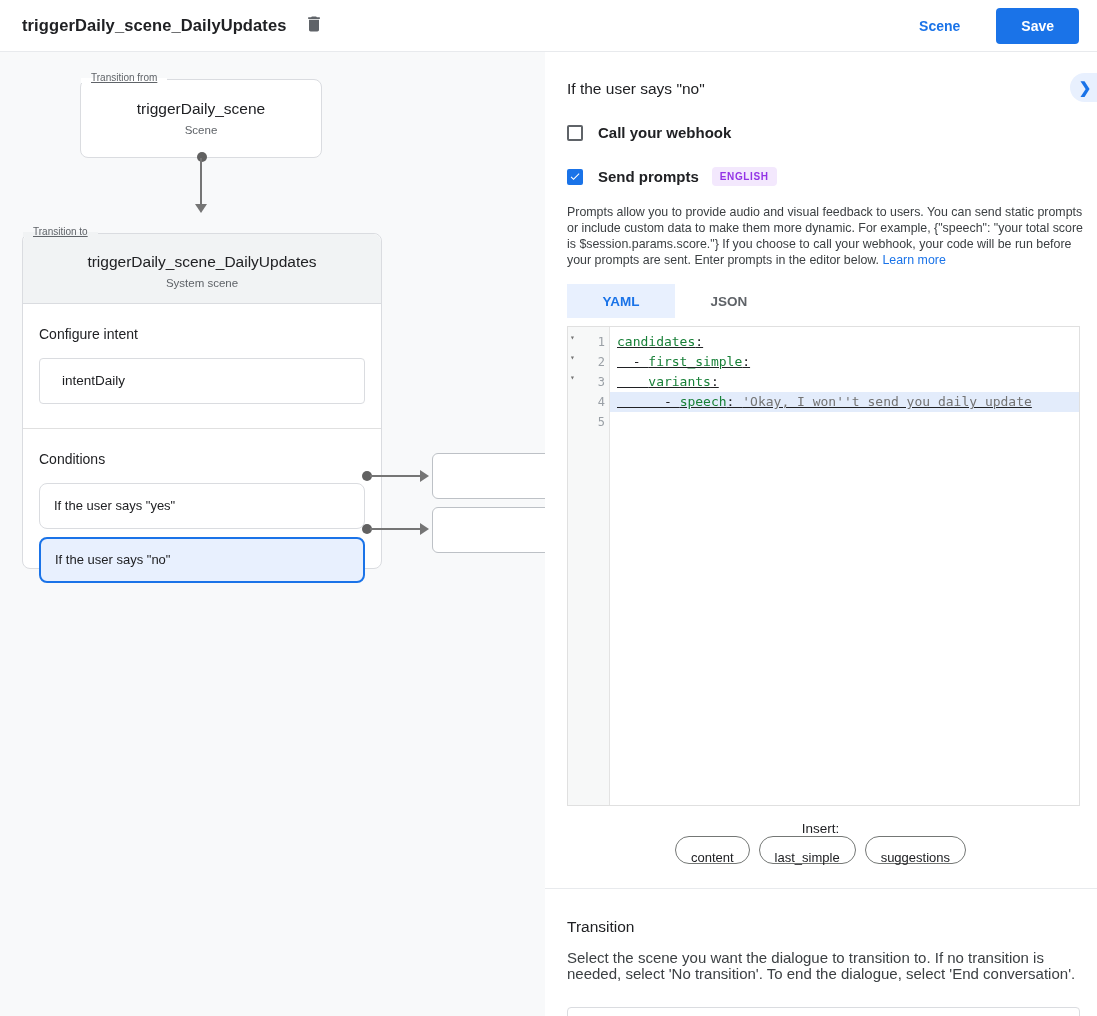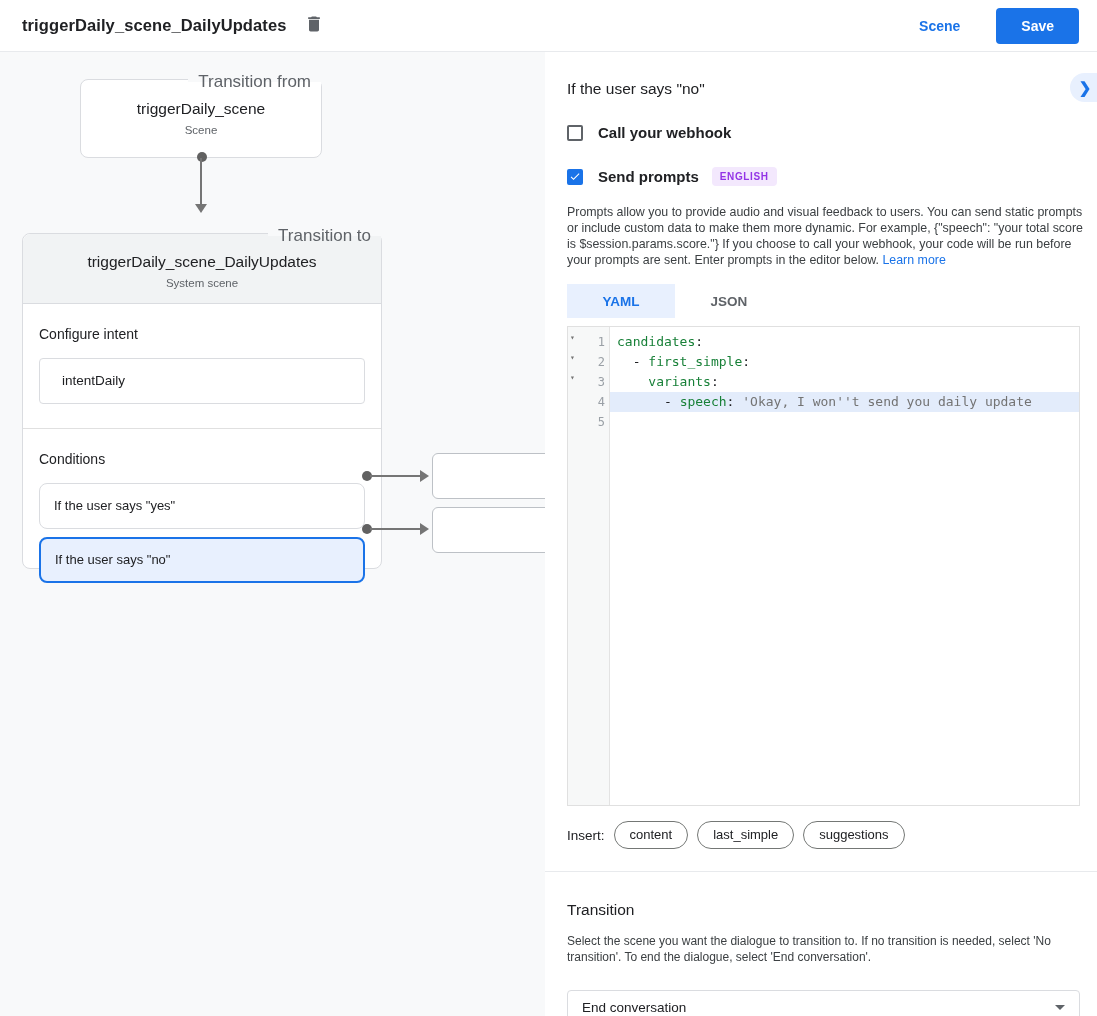--- a/index.html
+++ b/index.html
@@ -18,21 +18,21 @@
   .save-btn { background:#1a73e8; color:#fff; border:none; border-radius:4px;
     padding:10px 25px; font-size:14px; font-weight:600; cursor:pointer; font-family:inherit; }
 
   
   .main { display:flex; height:964px; }
   .canvas { width:545px; flex:none; background:#f8f9fa; position:relative; overflow:hidden; }
   .details { flex:1; background:#fff; position:relative; padding:0 17px 0 22px; }
 
   
   .flow-card { position:absolute; background:#fff; border:1px solid #dadce0; border-radius:8px; }
-  .legend { position:absolute; top:-8px; left:0; right:0; text-align:right; font-size:17px; color:#5f6368; }
+  .legend { position:absolute; top:-8px; left:0; right:0; text-align:left; font-size:10px; color:#5f6368;text-decoration:underline; }
   .legend span { padding:0 10px; background:linear-gradient(#f8f9fa 55%, #fff 55%); }
   .to-card .legend span { background:linear-gradient(#f8f9fa 55%, #f1f3f4 55%); }
 
   .from-card { left:80px; top:27px; width:242px; height:79px; }
   .from-title { margin-top:20px; text-align:center; font-size:15.5px; }
   .from-sub { margin-top:6px; text-align:center; font-size:11.5px; color:#5f6368; }
 
   .conn-dot { position:absolute; width:10px; height:10px; border-radius:50%; background:#616161; }
   .v-line { position:absolute; left:200px; top:106px; width:2px; height:46px; background:#757575; }
   .v-head { position:absolute; left:195px; top:152px; width:0; height:0;
@@ -81,35 +81,35 @@
     font-size:13.5px; font-weight:600; color:#5f6368; cursor:pointer; background:none; border:none; font-family:inherit; }
   .tab.active { background:#e8f0fe; color:#1a73e8; }
 
   .editor { margin-top:8px; width:513px; height:480px; border:1px solid #e0e0e0; display:flex;
     font-family:"DejaVu Sans Mono", monospace; font-size:13px; background:#fff; cursor:text; }
   .gutter { width:42px; flex:none; background:#f7f8f8; border-right:1px solid #e3e3e3; padding-top:5px; }
   .gutter-row { height:20px; position:relative; }
   .fold { position:absolute; left:2px; top:1px; font-size:8px; color:#757575; cursor:pointer; }
   .lnum { position:absolute; right:4px; top:0; line-height:20px; font-size:12px; color:#9aa0a6; }
   .code { flex:1; padding-top:5px; overflow:hidden; }
-  .code-row { height:20px; line-height:20px; white-space:pre; padding-left:7px; }
+  .code-row { height:20px; line-height:20px; white-space:pre; padding-left:7px;text-decoration:underline; }
   .code-row.hl { background:#e3ecfb; }
   .tok-key { color:#188038; }
   .tok-plain { color:#202124; }
   .tok-string { color:#737373; }
 
-  .insert-row { margin-top:15px; display:flex; align-items:center; }
+  .insert-row { margin-top:15px; display:flex; align-items:center;flex-direction:column; }
   .insert-label { font-size:13.5px; margin-right:9px; }
   .chip { border:1px solid #747775; border-radius:15px; height:28px; line-height:26px;
-    padding:0 15px; font-size:13px; background:#fff; margin-right:9px; cursor:pointer; font-family:inherit; color:#202124; }
+    padding:8px 15px; font-size:13px; background:#fff; margin-right:9px; cursor:pointer; font-family:inherit; color:#202124; }
 
   .divider-h { margin:22px -17px 0 -22px; border-top:1px solid #e8eaed; }
 
   .trans-heading { margin-top:29px; font-size:15.5px; }
-  .trans-desc { margin-top:14px; width:516px; font-size:12px; line-height:16px; color:#3c4043; }
+  .trans-desc { margin-top:14px; width:516px; font-size:15px; line-height:16px; color:#3c4043; }
   .trans-select { margin-top:25px; width:513px; height:34px; border:1px solid #dadce0; border-radius:4px;
     display:flex; align-items:center; justify-content:space-between; padding:0 14px; font-size:13.5px;
     background:#fff; cursor:pointer; }
   .sel-caret { width:0; height:0; border-left:5px solid transparent; border-right:5px solid transparent;
     border-top:5px solid #5f6368; }
 </style>
 </head>
 <body>
 
 <div class="topbar">

